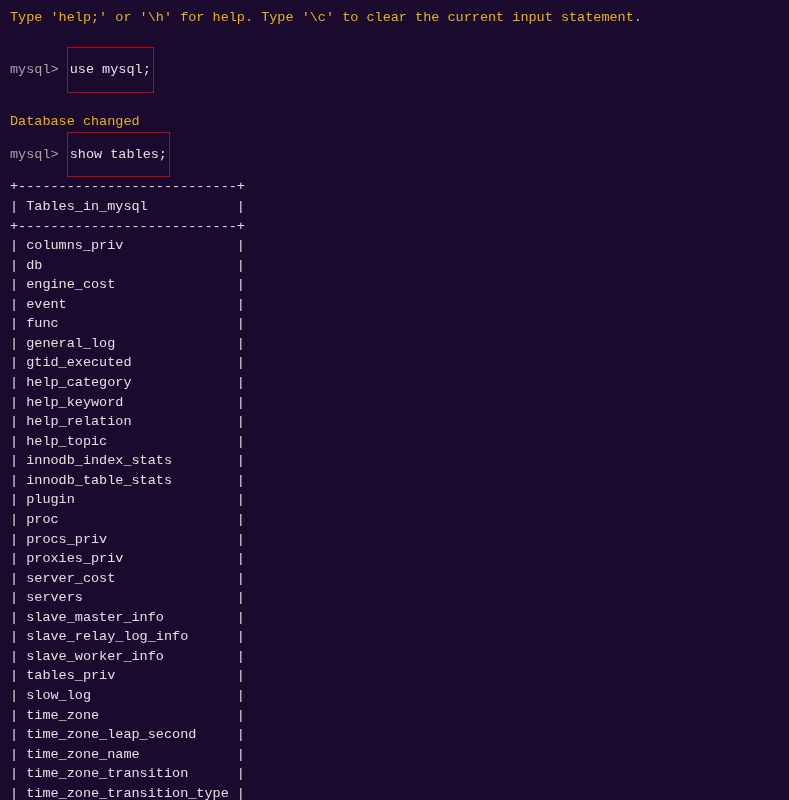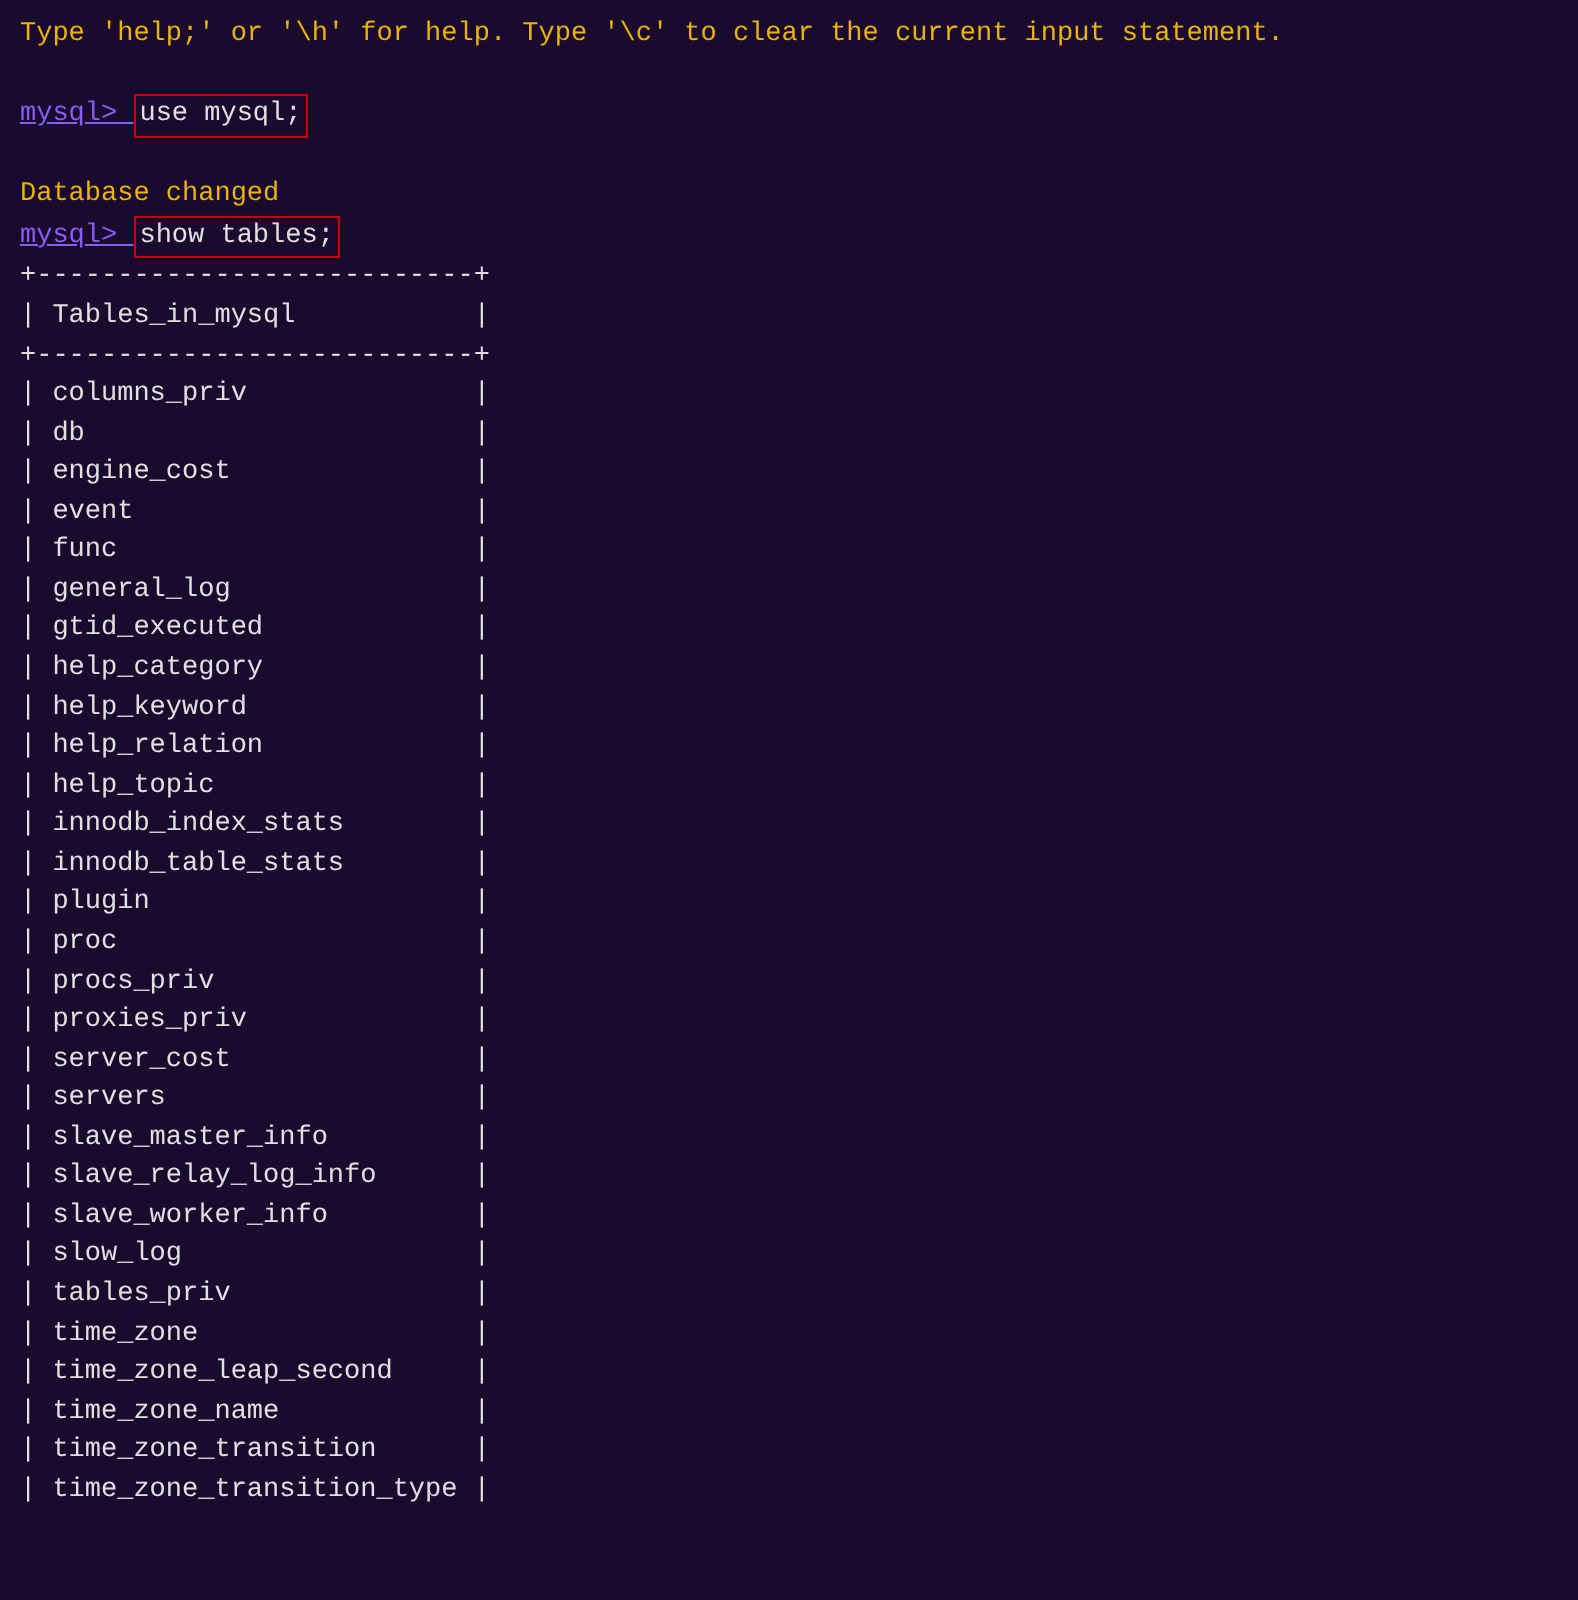--- a/index.html
+++ b/index.html
@@ -33,29 +33,28 @@
       color: #eab308;
     }
 
     .prompt-line {
       display: flex;
       align-items: center;
       line-height: 1.45;
     }
 
     .prompt {
-      color: #8b5cf6;
+      color: #a3a3a3;
       white-space: pre;
-      text-decoration: underline;
     }
 
     .command-box {
       display: inline-block;
       border: 1.5px solid #cc0000;
-      padding: 0 2px;
+      padding: 12px 2px;
       color: #e0e0e0;
       background: transparent;
       white-space: pre;
     }
 
     .table-border {
       color: #e0e0e0;
     }
 
     .table-row {
@@ -103,22 +102,22 @@
       <div class="line table-row">| innodb_table_stats        |</div>
       <div class="line table-row">| plugin                    |</div>
       <div class="line table-row">| proc                      |</div>
       <div class="line table-row">| procs_priv                |</div>
       <div class="line table-row">| proxies_priv              |</div>
       <div class="line table-row">| server_cost               |</div>
       <div class="line table-row">| servers                   |</div>
       <div class="line table-row">| slave_master_info         |</div>
       <div class="line table-row">| slave_relay_log_info      |</div>
       <div class="line table-row">| slave_worker_info         |</div>
+      <div class="line table-row">| tables_priv               |</div>
       <div class="line table-row">| slow_log                  |</div>
-      <div class="line table-row">| tables_priv               |</div>
       <div class="line table-row">| time_zone                 |</div>
       <div class="line table-row">| time_zone_leap_second     |</div>
       <div class="line table-row">| time_zone_name            |</div>
       <div class="line table-row">| time_zone_transition      |</div>
       <div class="line table-row">| time_zone_transition_type |</div>
     </div>
 
 </div>
 
 </body></html>

